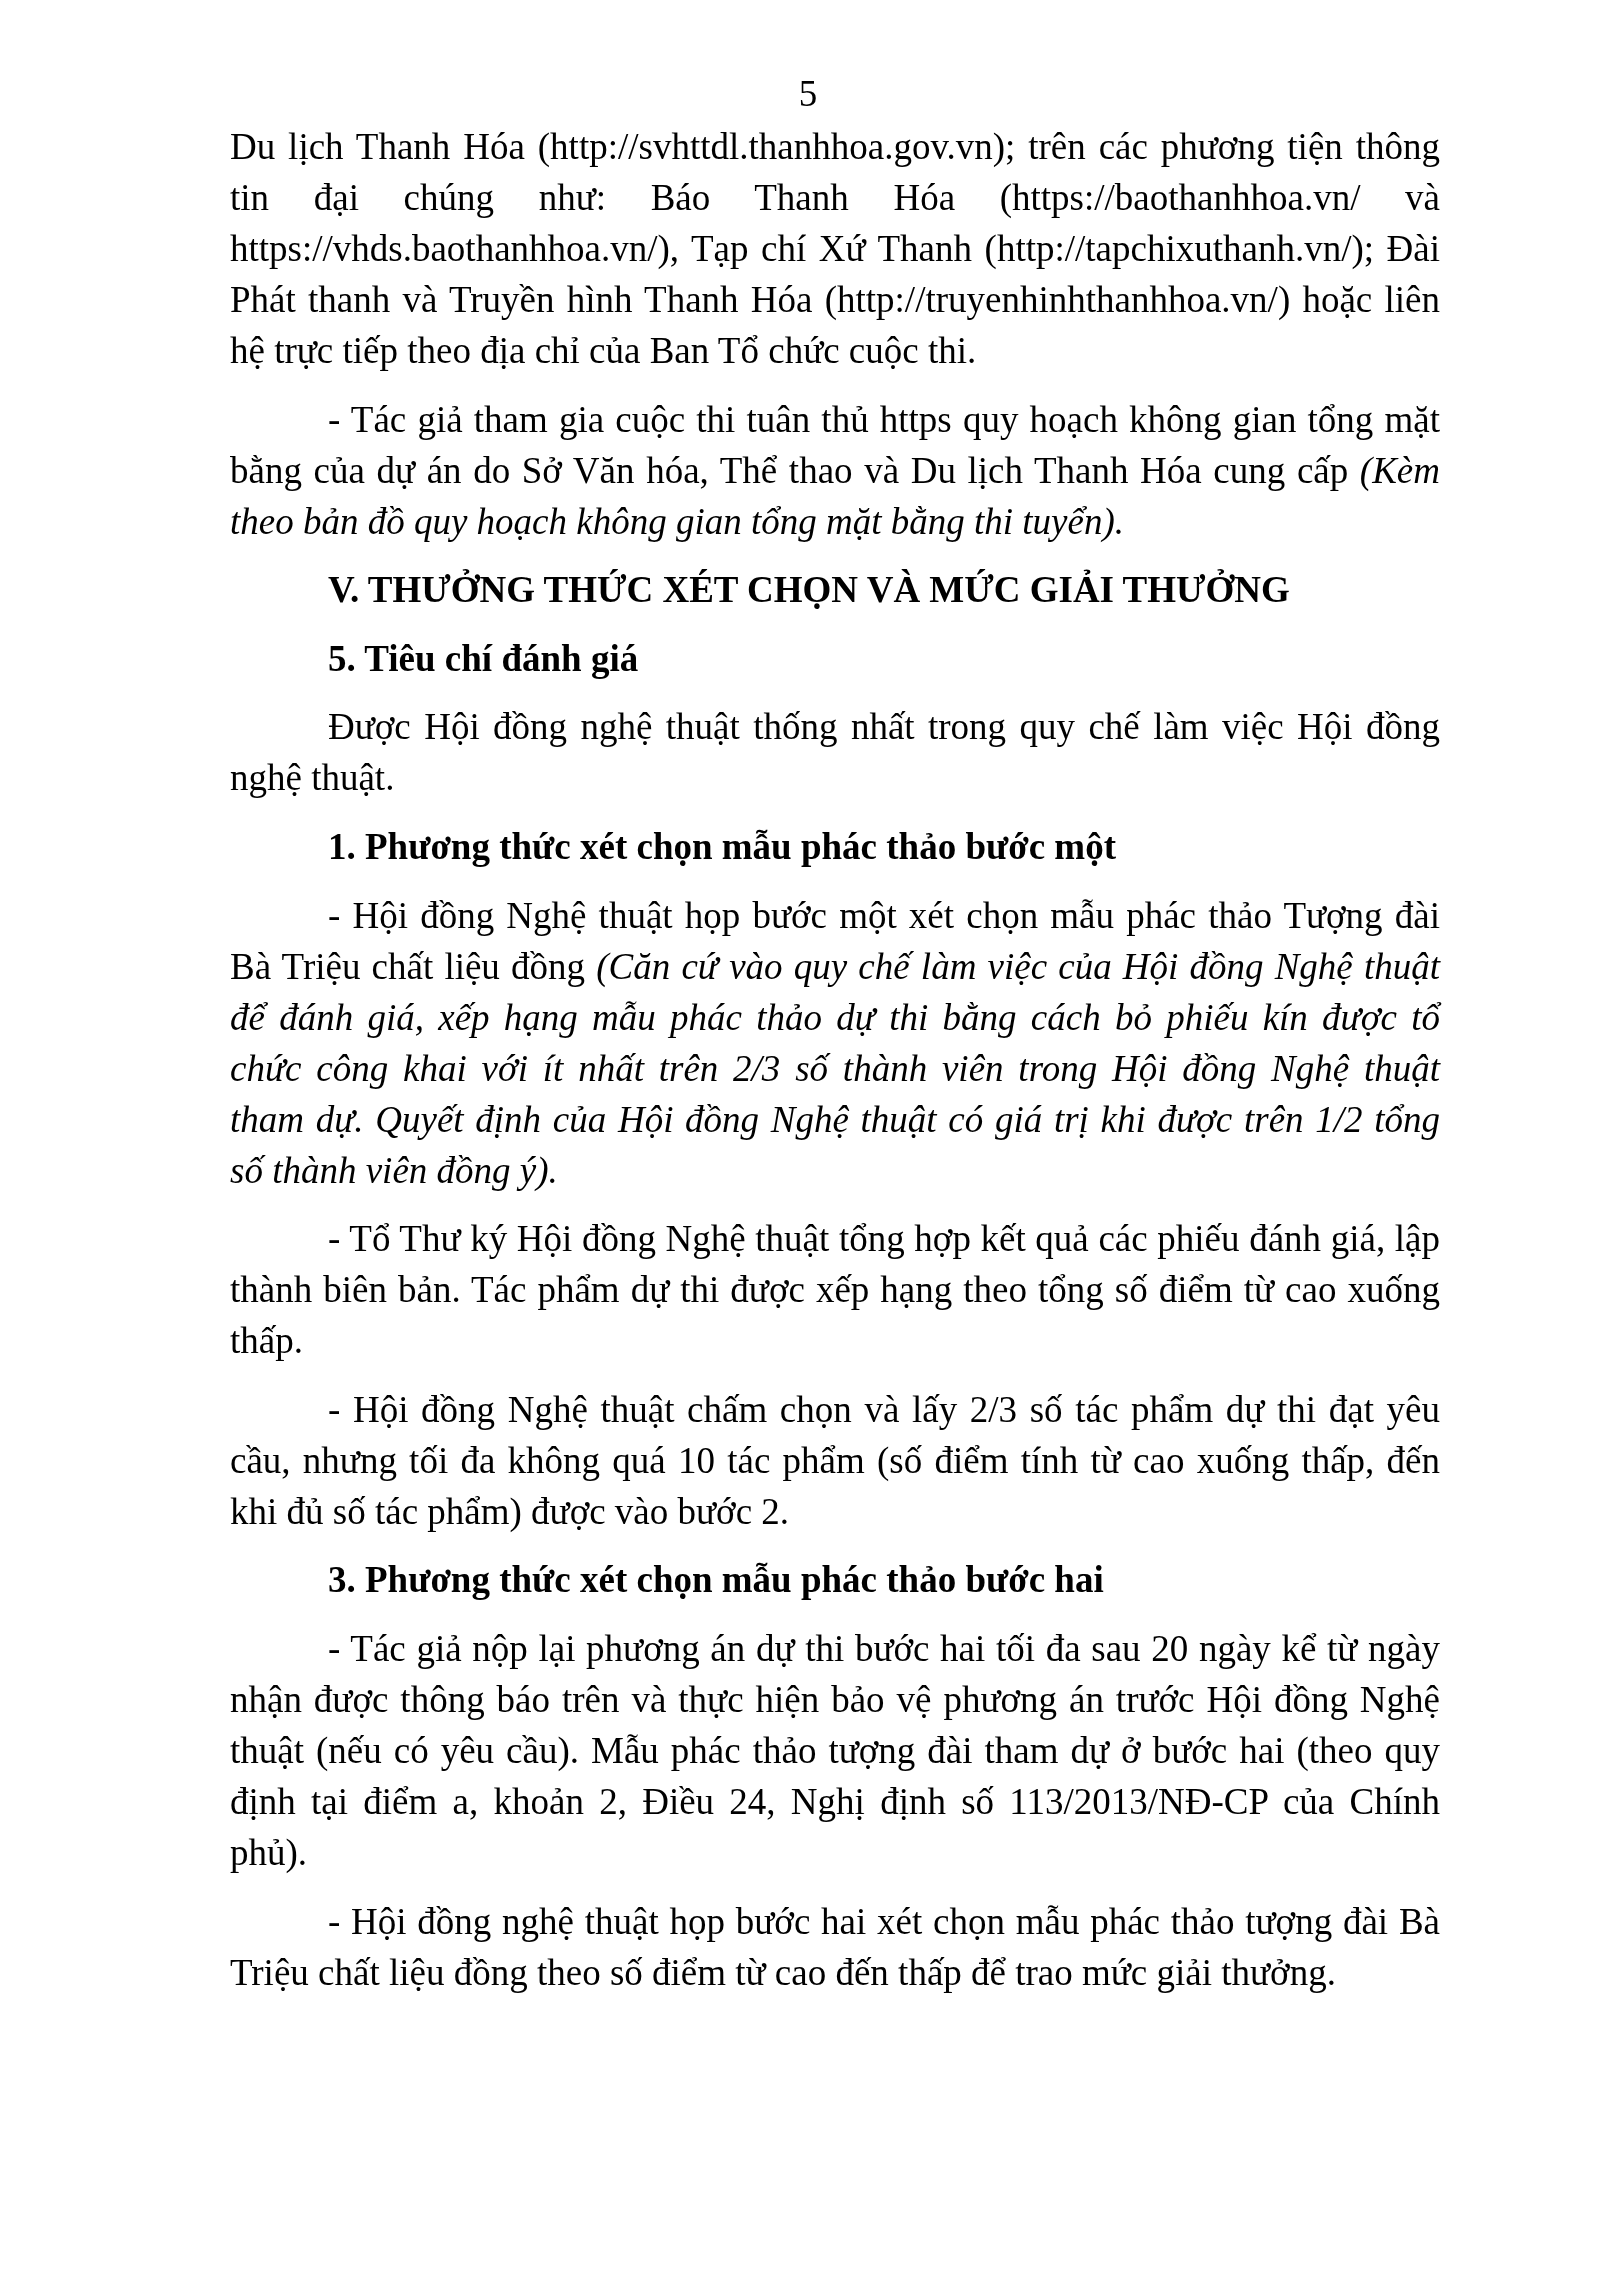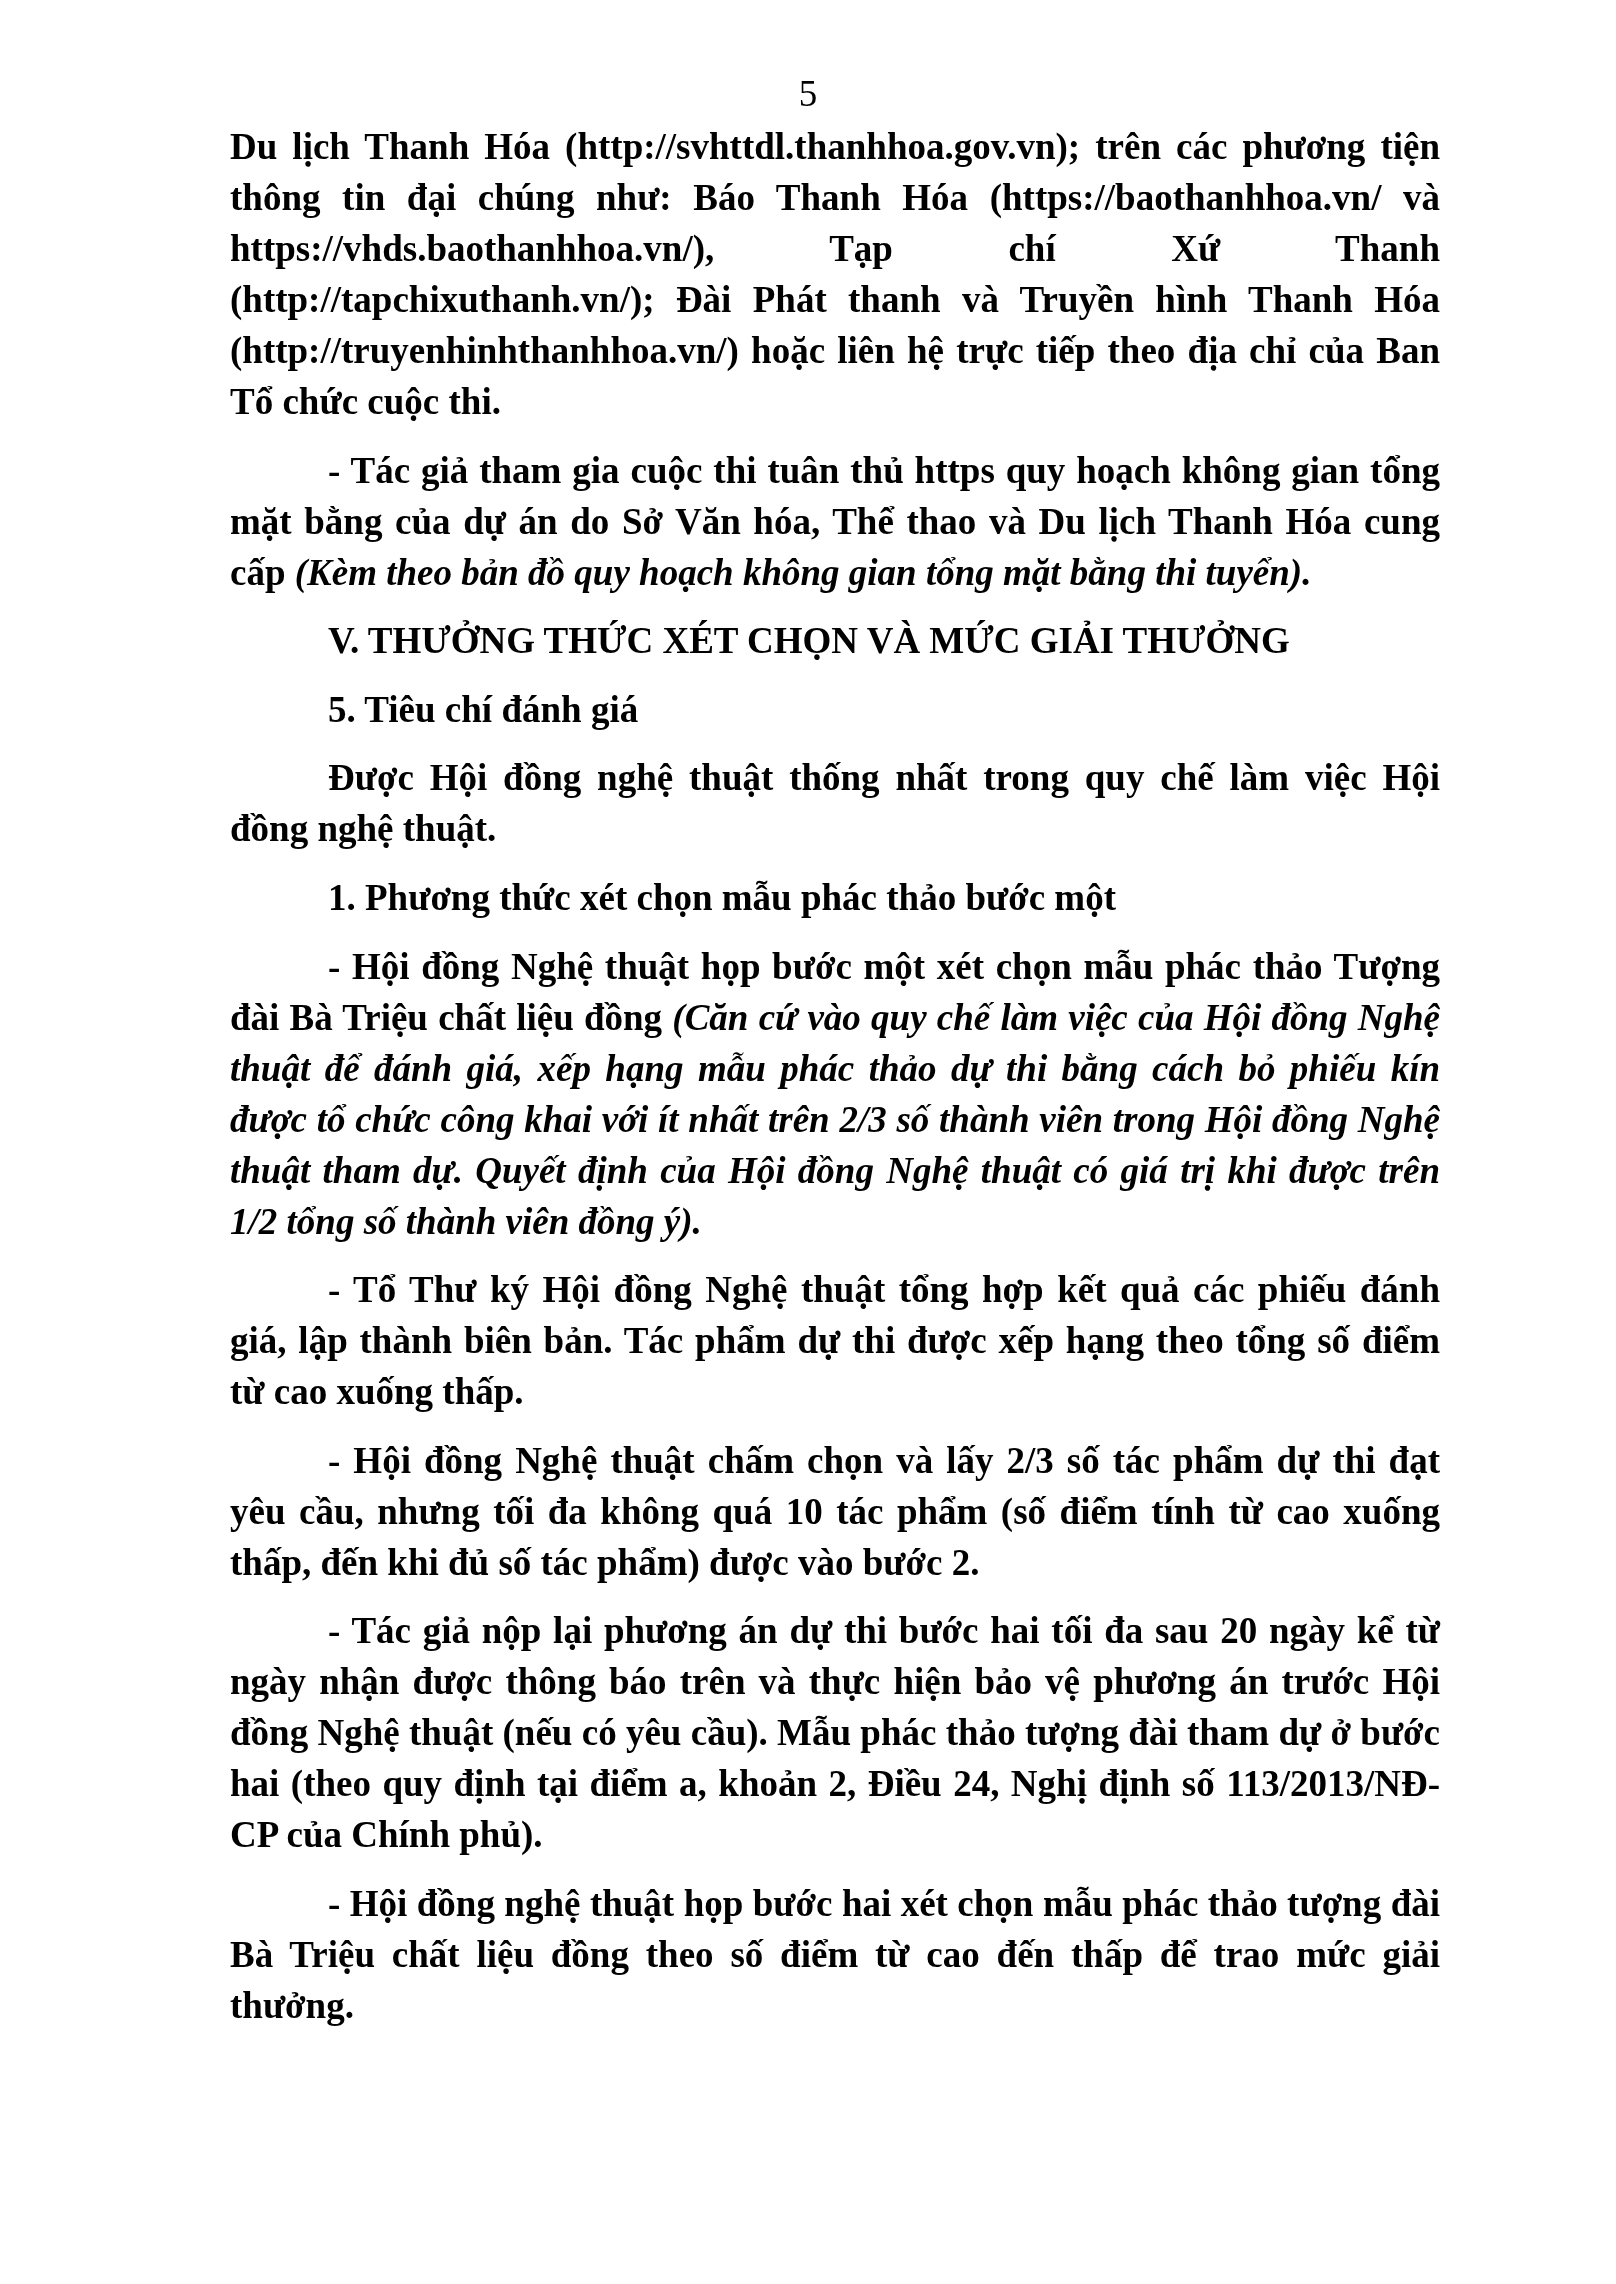--- a/index.html
+++ b/index.html
@@ -30,21 +30,20 @@
     top: 121px;
     left: 230px;
     width: 1210px;
     font-size: 37px;
     line-height: 51px;
     text-align: justify;
   }
   .content p {
     margin: 0 0 17.6px 0;
     text-indent: 98px;
-    font-weight: bold;
   }
   .content p.no-indent {
     text-indent: 0;
   }
   .content p.heading {
     font-weight: bold;
   }
   .content p:last-child {
     margin-bottom: 12px;
   }
@@ -72,20 +71,21 @@
     <p><span>Được Hội đồng nghệ thuật thống nhất trong quy chế làm việc Hội đồng nghệ thuật.</span></p>
 
     <p class="heading"><span>1. Phương thức xét chọn mẫu phác thảo bước một</span></p>
 
     <p><span>- Hội đồng Nghệ thuật họp bước một xét chọn mẫu phác thảo Tượng đài Bà Triệu chất liệu đồng </span><em>(Căn cứ vào quy chế làm việc của Hội đồng Nghệ thuật để đánh giá, xếp hạng mẫu phác thảo dự thi bằng cách bỏ phiếu kín được tổ chức công khai với ít nhất trên 2/3 số thành viên trong Hội đồng Nghệ thuật tham dự. Quyết định của Hội đồng Nghệ thuật có giá trị khi được trên 1/2 tổng số thành viên đồng ý).</em></p>
 
     <p><span>- Tổ Thư ký Hội đồng Nghệ thuật tổng hợp kết quả các phiếu đánh giá, lập thành biên bản. Tác phẩm dự thi được xếp hạng theo tổng số điểm từ cao xuống thấp.</span></p>
 
     <p><span>- Hội đồng Nghệ thuật chấm chọn và lấy 2/3 số tác phẩm dự thi đạt yêu cầu, nhưng tối đa không quá 10 tác phẩm (số điểm tính từ cao xuống thấp, đến khi đủ số tác phẩm) được vào bước 2.</span></p>
 
+    <p class="heading"><span>3. Phương thức xét chọn mẫu phác thảo bước hai</span></p>
 
 
     <p><span>- Tác giả nộp lại phương án dự thi bước hai tối đa sau 20 ngày kể từ ngày nhận được thông báo trên và thực hiện bảo vệ phương án trước Hội đồng Nghệ thuật (nếu có yêu cầu). Mẫu phác thảo tượng đài tham dự ở bước hai (theo quy định tại điểm a, khoản 2, Điều 24, Nghị định số 113/2013/NĐ-CP của Chính phủ).</span></p>
 
     <p><span>- Hội đồng nghệ thuật họp bước hai xét chọn mẫu phác thảo tượng đài Bà Triệu chất liệu đồng theo số điểm từ cao đến thấp để trao mức giải thưởng.</span></p>
 
   </div>
 </div>
 
 

